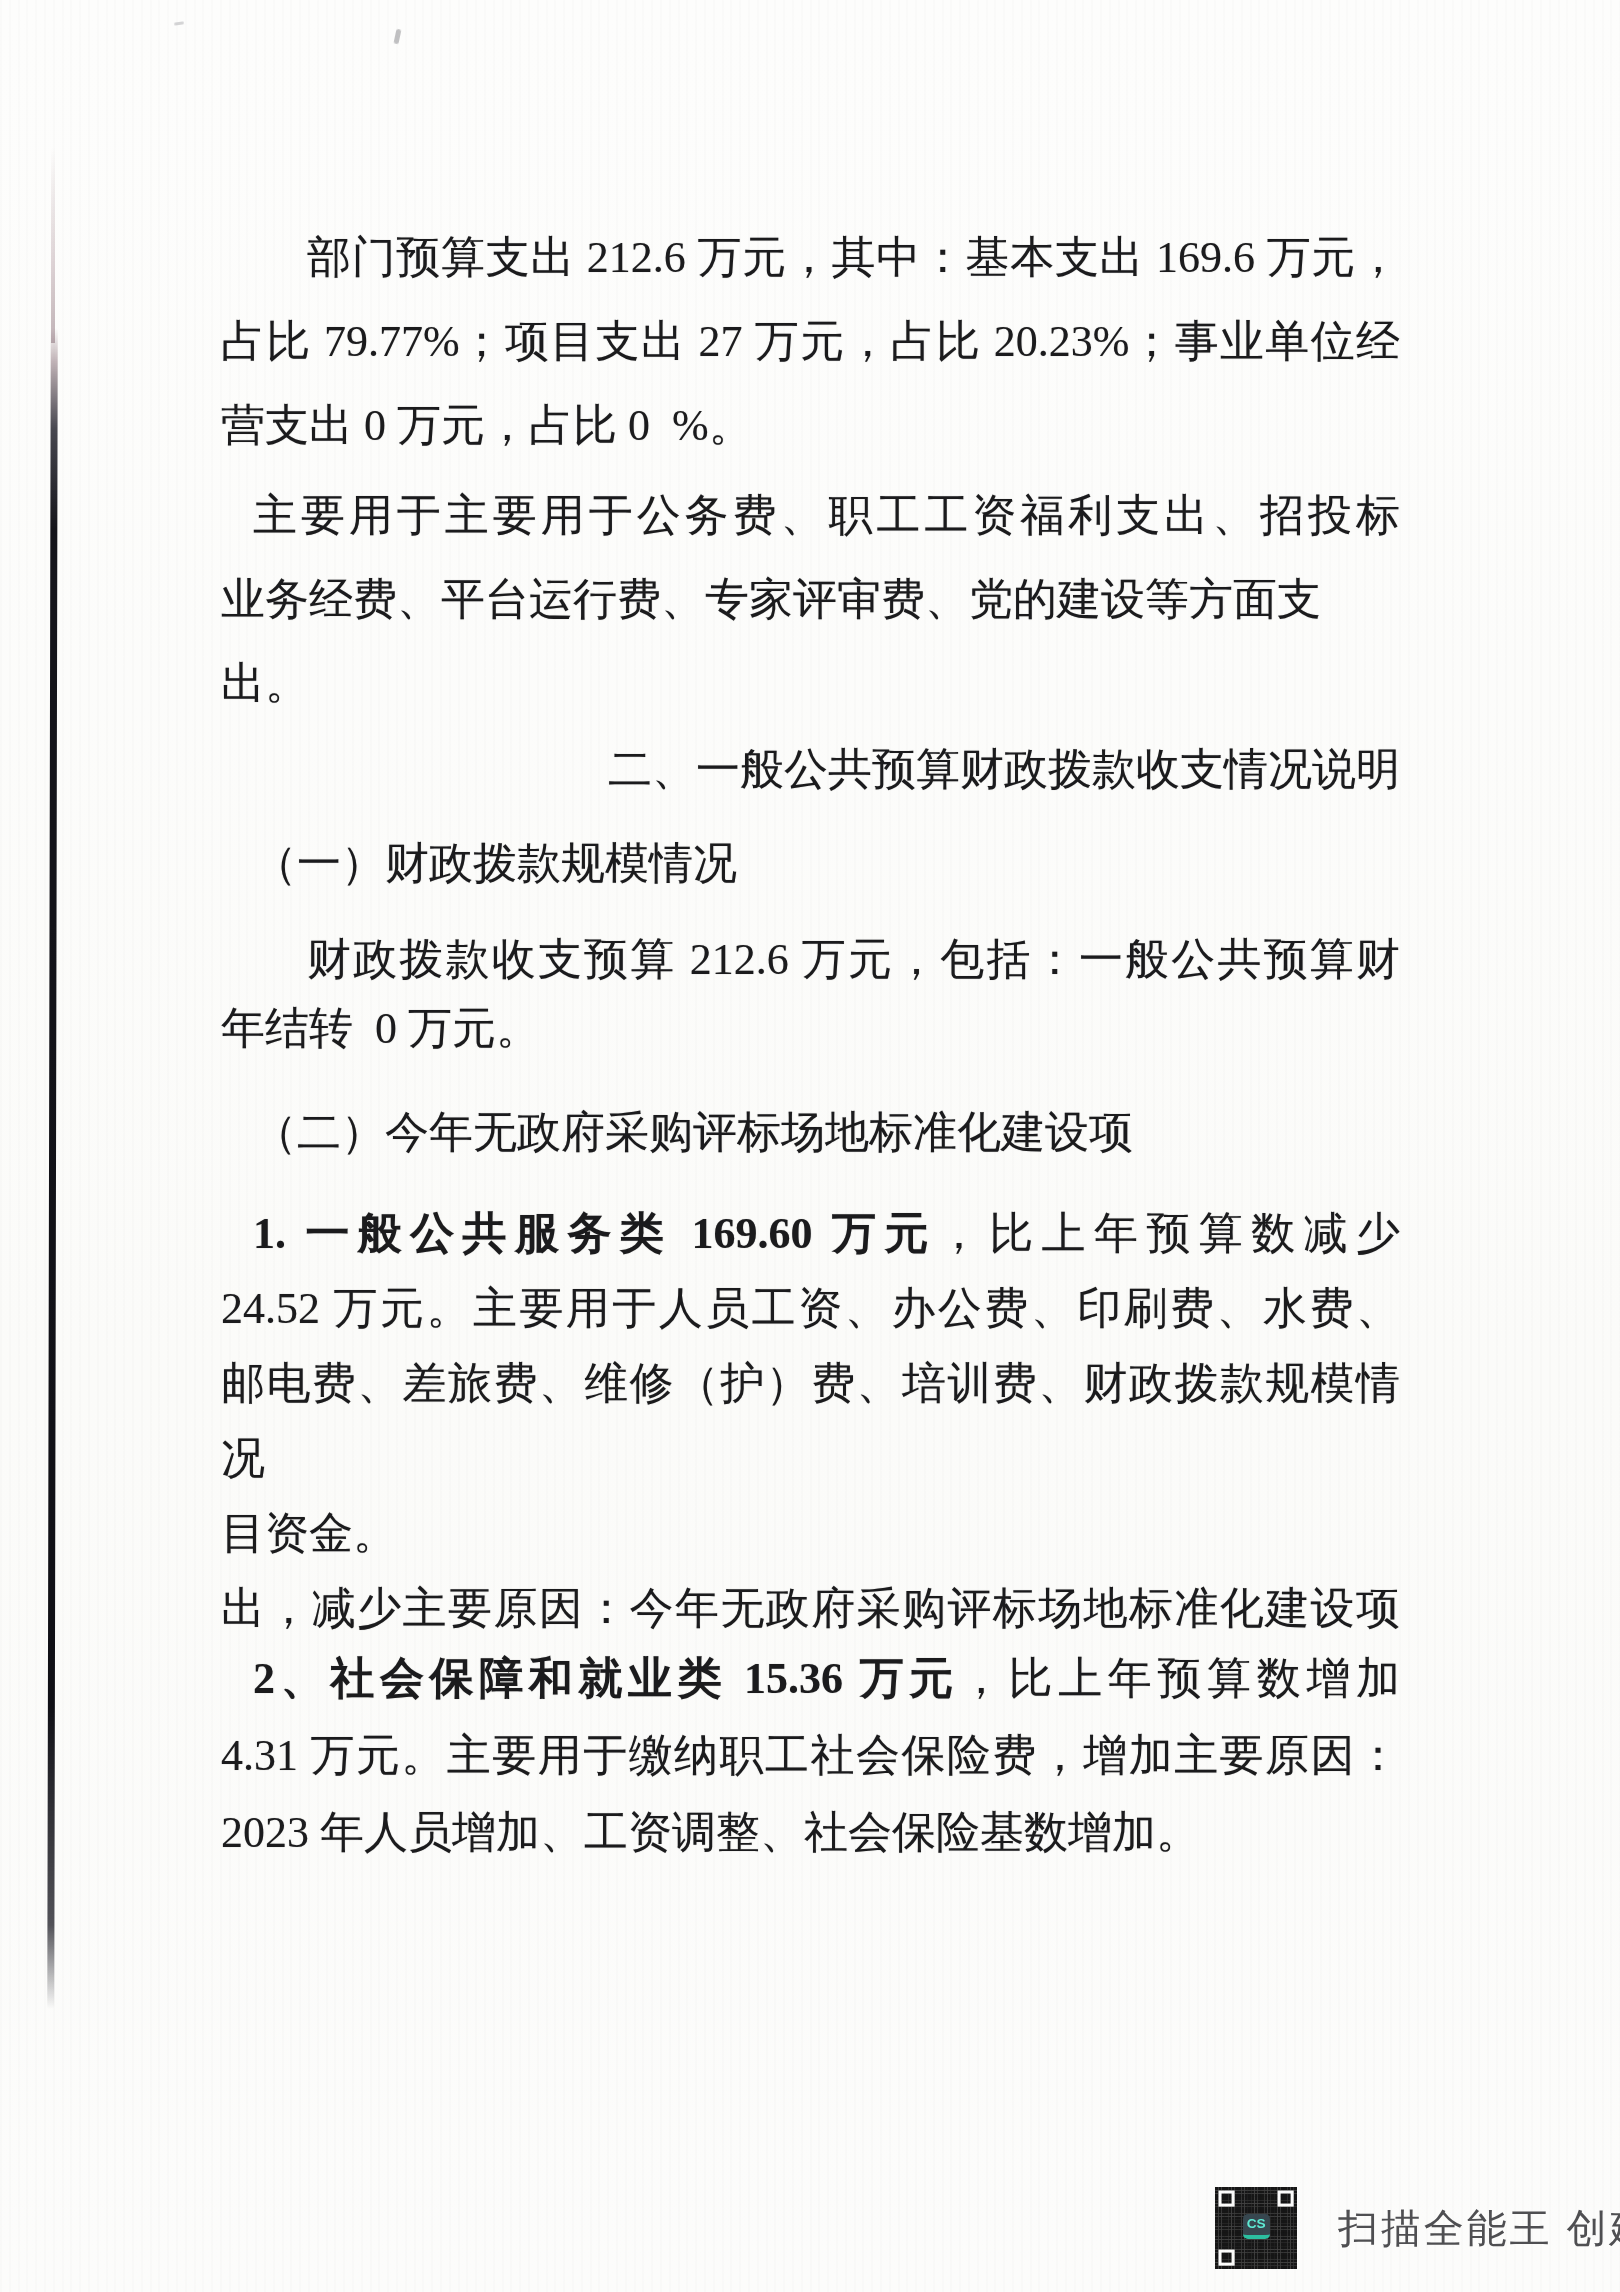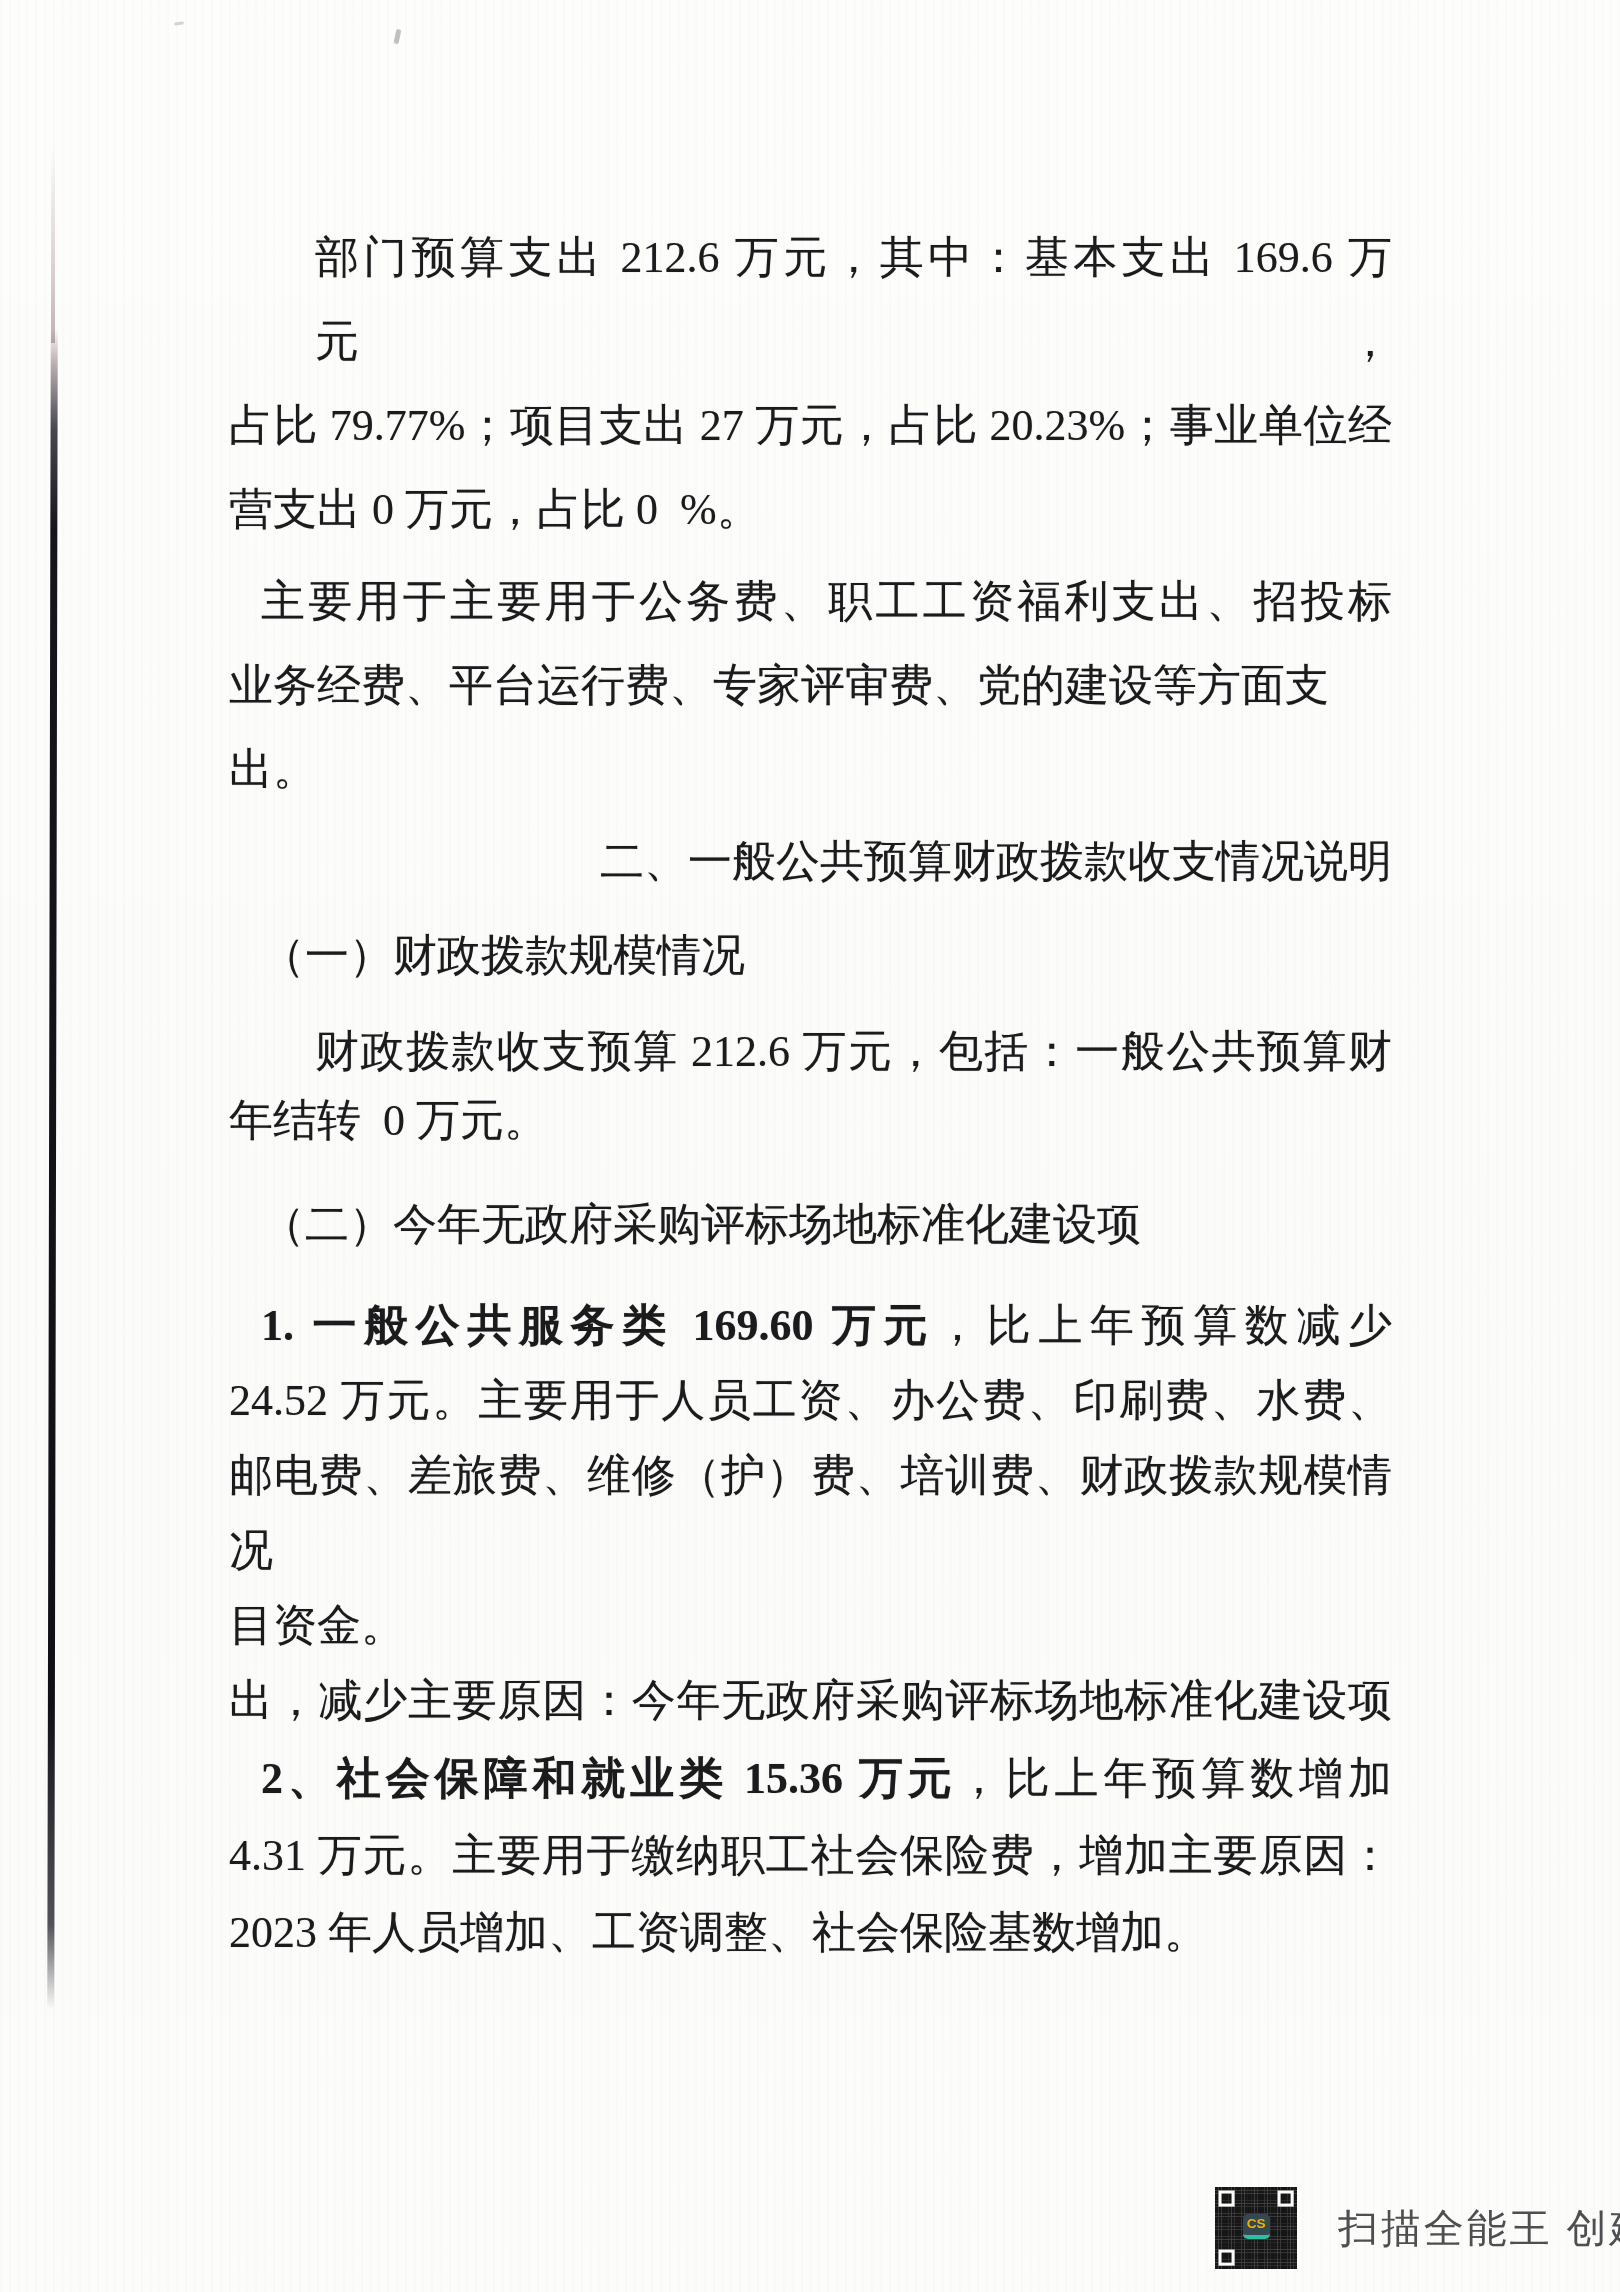--- a/index.html
+++ b/index.html
@@ -9,21 +9,21 @@
     background:#fcfcfa;overflow:hidden;
     background-image:
       repeating-linear-gradient(90deg, rgba(0,0,0,0.012) 0 2px, rgba(0,0,0,0) 2px 8.8px),
       linear-gradient(180deg,#fdfdfc 0%,#fbfbf9 60%,#fcfcfb 100%);
   }
   .doc-body{
     position:absolute;left:221px;top:216px;width:1179px;
     font-size:44px;color:#1b1b1d;
     text-shadow:0 0 1px rgba(20,20,20,0.35);
   }
-  .para{margin:8px;}
+  .para{margin:0;}
   .line{white-space:pre-wrap;}
   .just{text-align:justify;text-align-last:justify;}
   .ind-large{padding-left:86px;}
   .ind-small{padding-left:32px;}
   .b{font-weight:700;}
   
   .rh-a{line-height:84px;}
   .rh-b{line-height:69px;}
   .rh-c{line-height:75px;}
   .rh-d{line-height:77px;}
@@ -72,21 +72,21 @@
   .qr-wrap{position:relative;width:82px;height:82px;flex:0 0 auto;}
   .qr-wrap svg{display:block;}
   .cs-logo{
     position:absolute;left:28px;top:26.5px;width:26.5px;height:21.6px;
     background:#37474f;border-radius:4.9px;
     border-bottom:4.9px solid #2cbfa0;
     display:flex;align-items:center;justify-content:center;
     box-sizing:content-box;
   }
   .cs-logo span{
-    color:#eab308;font-family:"Liberation Sans","DejaVu Sans",sans-serif;
+    color:#5eead4;font-family:"Liberation Sans","DejaVu Sans",sans-serif;
     font-weight:700;font-size:13.7px;line-height:1;
   }
   .wm-label{
     margin-left:41px;
     font-family:"Liberation Sans","DejaVu Sans",sans-serif;
     font-size:40px;color:#4f4f52;letter-spacing:2.9px;white-space:pre;
   }
 </style>
 </head>
 <body>

